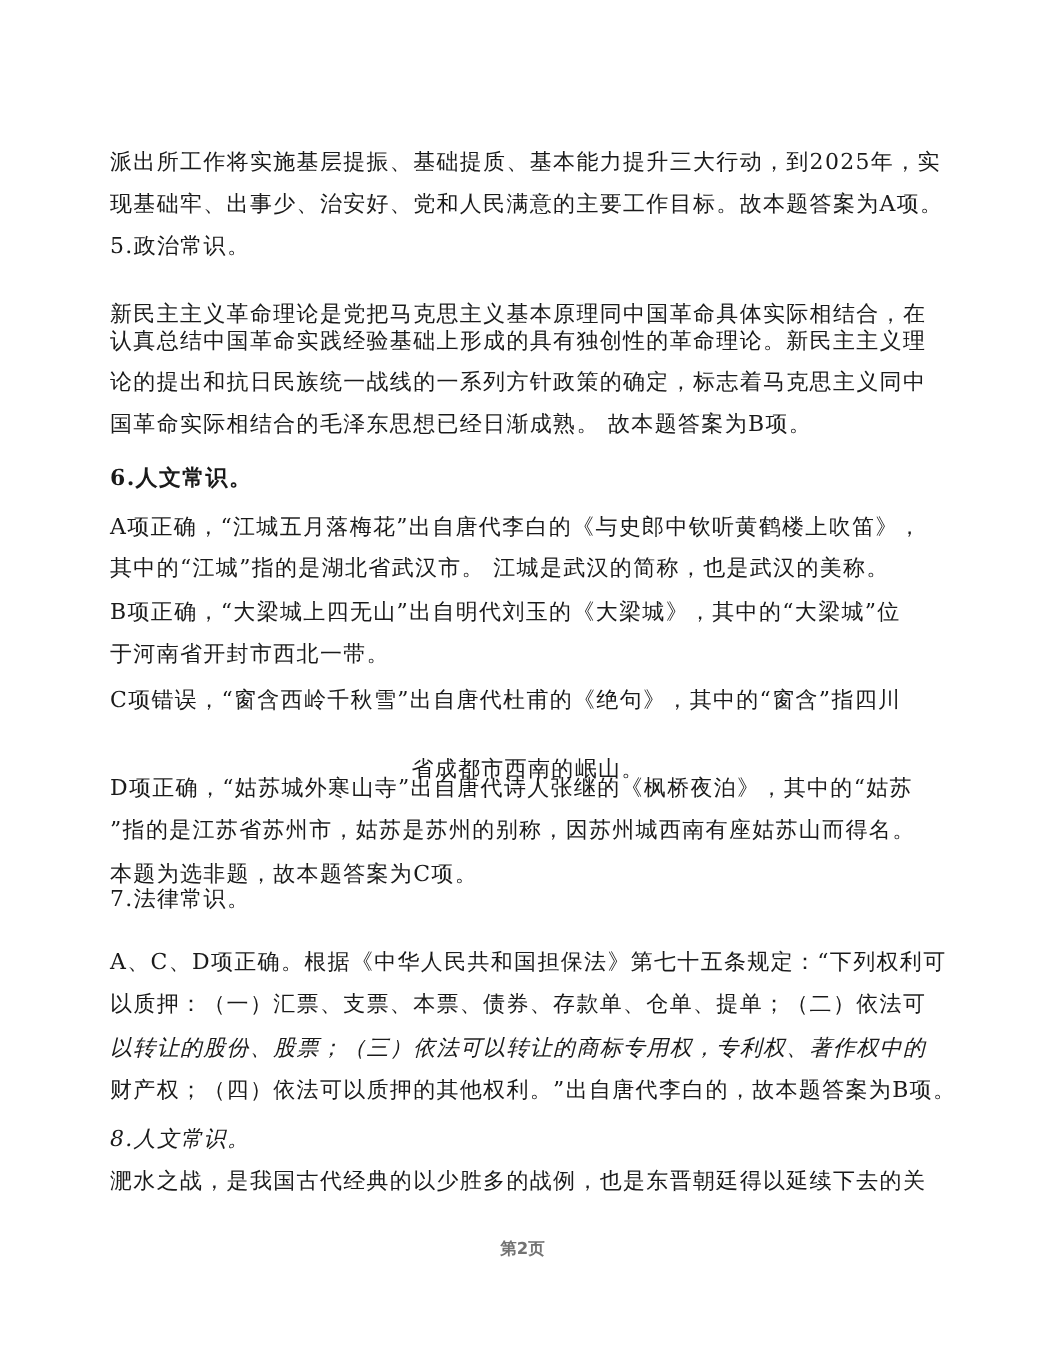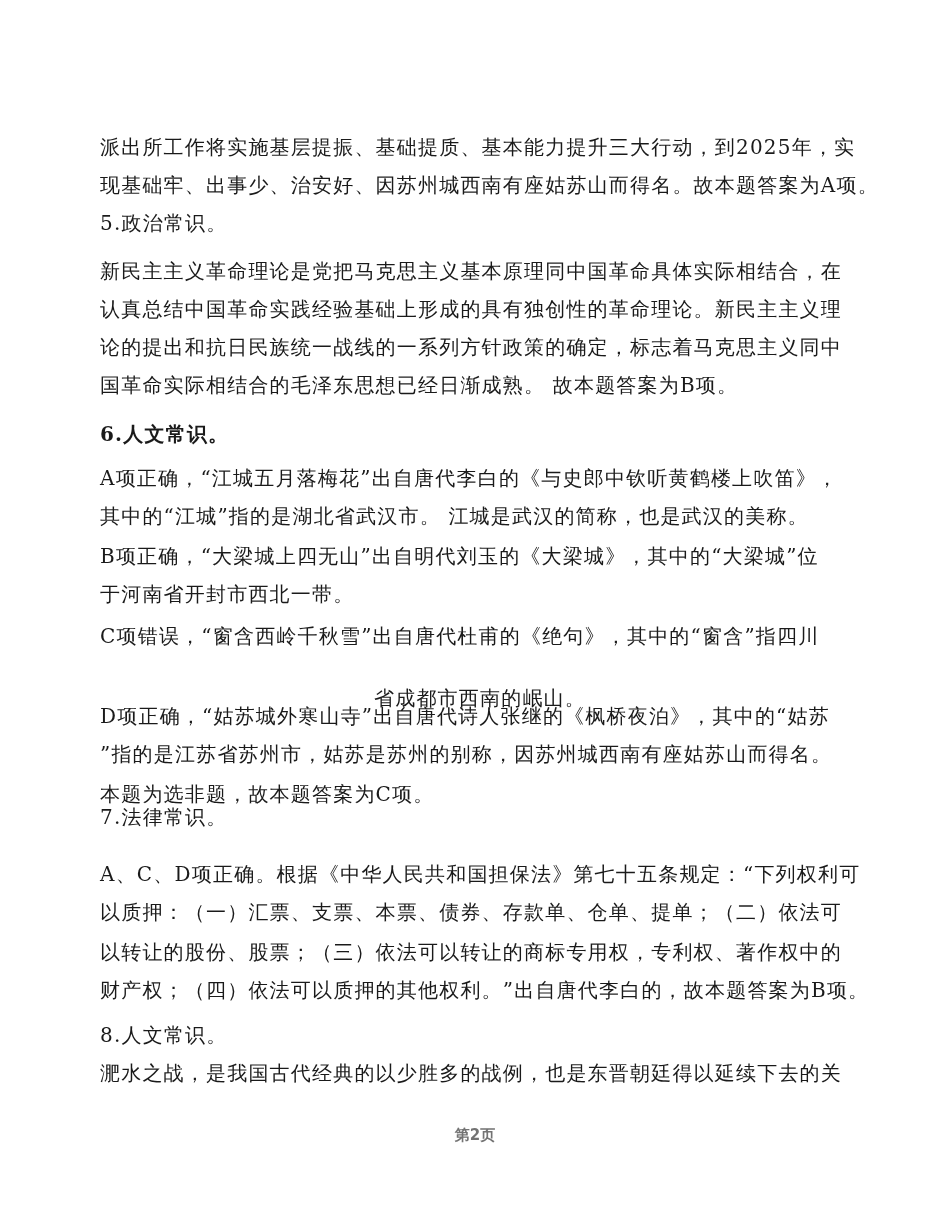--- a/index.html
+++ b/index.html
@@ -16,38 +16,38 @@
     font-family: "DejaVu Sans", "Liberation Sans", sans-serif;
     font-size: 15px; color: #737373; font-weight: 600;
   }
 </style>
 </head>
 <body>
 
 <div class="page">
   <div id="lines">
       <div class="line" style="top: 133px;">派出所工作将实施基层提振、基础提质、基本能力提升三大行动，到2025年，实</div>
-      <div class="line" style="top: 171px;">现基础牢、出事少、治安好、因苏州城西南有座姑苏山而得名。故本题答案为A项。</div>
+      <div class="line" style="top: 171px;">现基础牢、出事少、治安好、党和人民满意的主要工作目标。故本题答案为A项。</div>
       <div class="line" style="top: 209px;">5.政治常识。</div>
-      <div class="line" style="top: 257px;">新民主主义革命理论是党把马克思主义基本原理同中国革命具体实际相结合，在</div>
+      <div class="line" style="top: 271px;">新民主主义革命理论是党把马克思主义基本原理同中国革命具体实际相结合，在</div>
       <div class="line" style="top: 295px;">认真总结中国革命实践经验基础上形成的具有独创性的革命理论。新民主主义理</div>
       <div class="line" style="top: 333px;">论的提出和抗日民族统一战线的一系列方针政策的确定，标志着马克思主义同中</div>
       <div class="line" style="top: 371px;">国革命实际相结合的毛泽东思想已经日渐成熟。 故本题答案为B项。</div>
       <div class="line" style="top: 420px; font-weight: bold;">6.人文常识。</div>
       <div class="line" style="top: 464px;">A项正确，“江城五月落梅花”出自唐代李白的《与史郎中钦听黄鹤楼上吹笛》，</div>
       <div class="line" style="top: 502px;">其中的“江城”指的是湖北省武汉市。 江城是武汉的简称，也是武汉的美称。</div>
       <div class="line" style="top: 542px;">B项正确，“大梁城上四无山”出自明代刘玉的《大梁城》，其中的“大梁城”位</div>
       <div class="line" style="top: 580px;">于河南省开封市西北一带。</div>
       <div class="line" style="top: 622px;">C项错误，“窗含西岭千秋雪”出自唐代杜甫的《绝句》，其中的“窗含”指四川</div>
       <div class="line" style="top: 684px; text-align: center;">省成都市西南的岷山。</div>
       <div class="line" style="top: 702px;">D项正确，“姑苏城外寒山寺”出自唐代诗人张继的《枫桥夜泊》，其中的“姑苏</div>
       <div class="line" style="top: 740px;">”指的是江苏省苏州市，姑苏是苏州的别称，因苏州城西南有座姑苏山而得名。</div>
       <div class="line" style="top: 780px;">本题为选非题，故本题答案为C项。</div>
       <div class="line" style="top: 803px;">7.法律常识。</div>
       <div class="line" style="top: 860px;">A、C、D项正确。根据《中华人民共和国担保法》第七十五条规定：“下列权利可</div>
       <div class="line" style="top: 898px;">以质押：（一）汇票、支票、本票、债券、存款单、仓单、提单；（二）依法可</div>
-      <div class="line" style="top: 938px;">以转让的股份、股票；（三）依法可以转让的商标专用权，专利权、著作权中的</div>
+      <div class="line" style="top: 938px; font-style: italic;">以转让的股份、股票；（三）依法可以转让的商标专用权，专利权、著作权中的</div>
       <div class="line" style="top: 976px;">财产权；（四）依法可以质押的其他权利。”出自唐代李白的，故本题答案为B项。</div>
-      <div class="line" style="top: 1021px;">8.人文常识。</div>
+      <div class="line" style="top: 1021px; font-style: italic;">8.人文常识。</div>
       <div class="line" style="top: 1059px;">淝水之战，是我国古代经典的以少胜多的战例，也是东晋朝廷得以延续下去的关</div>
     </div>
   <div class="footer">第2页</div>
 </div>
 
 </body></html>

